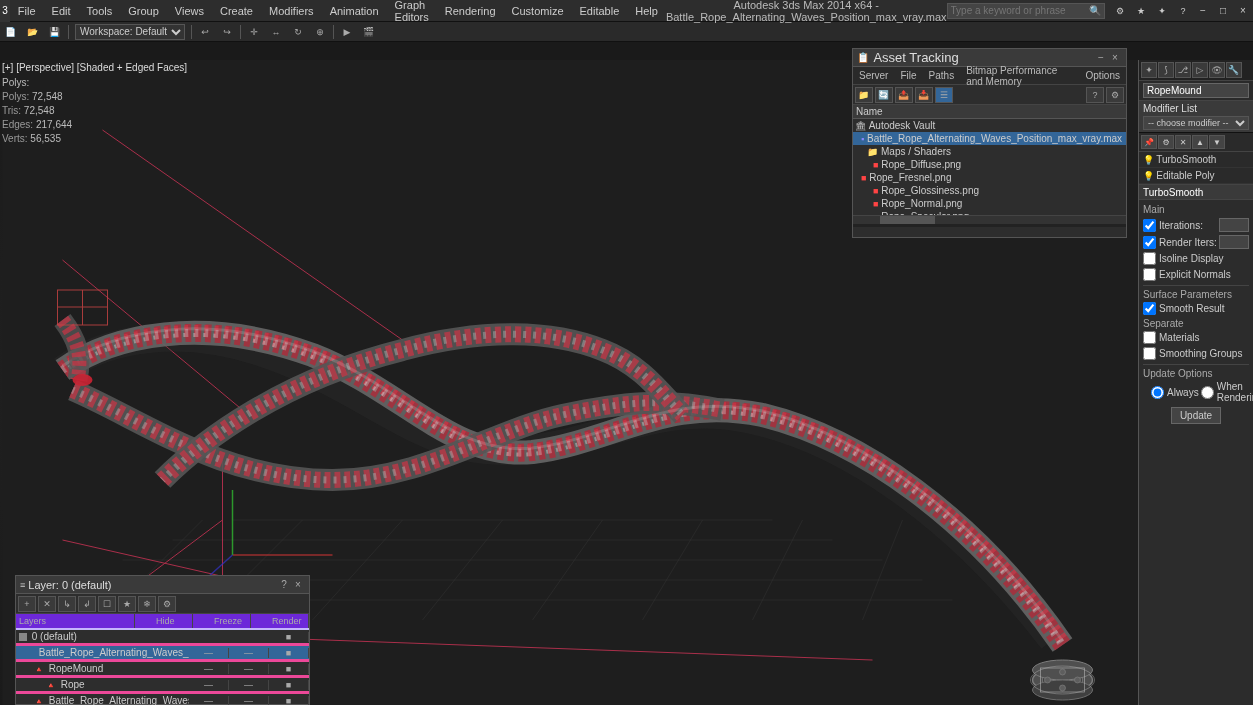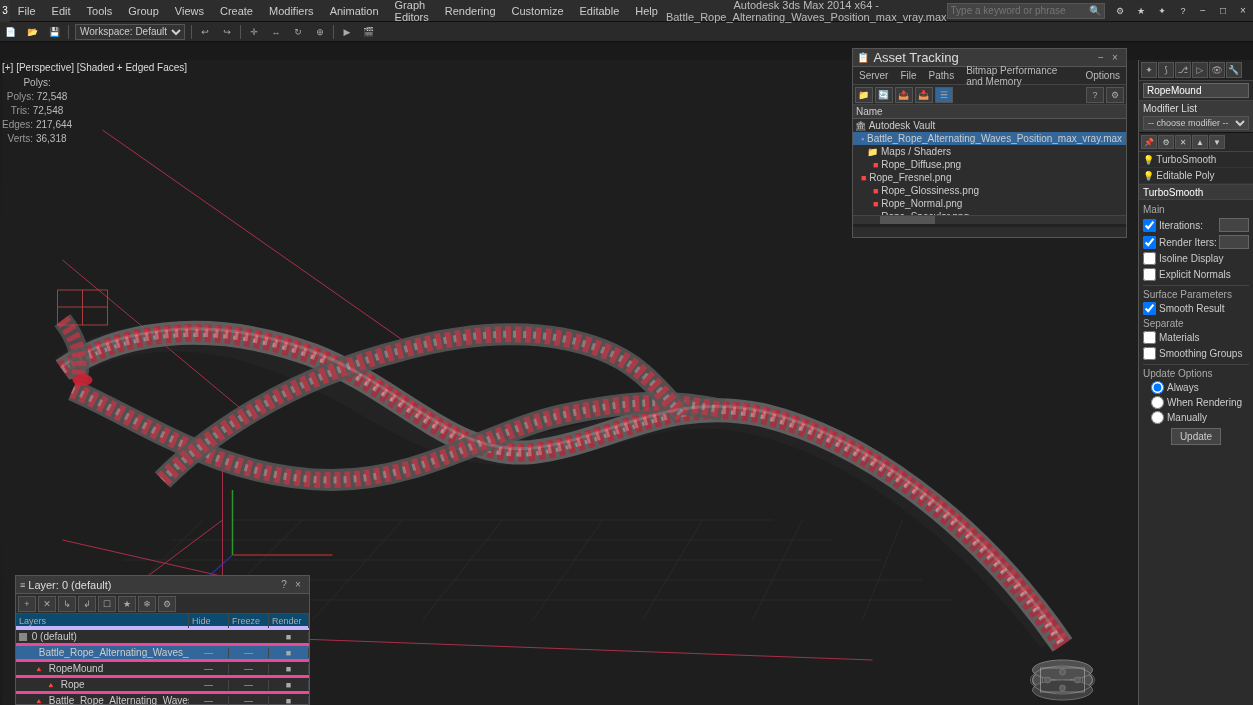--- a/index.html
+++ b/index.html
@@ -50,21 +50,21 @@
       display: flex; align-items: center; border-bottom: 1px solid #333;
     }
 
     
     .ts-panel { padding: 4px; }
     .ts-row { display: flex; align-items: center; margin-bottom: 3px; font-size: 10px; color: #ccc; }
     .ts-row label { flex: 1; }
     .ts-row input[type=text] { width: 30px; background: #444; border: 1px solid #666; color: #fff; font-size: 9px; padding: 1px; }
     .ts-row input[type=checkbox] { margin-right: 3px; }
     .ts-section-title { font-size: 10px; color: #aaa; margin: 4px 0 2px 0; border-top: 1px solid #444; padding-top: 3px; }
-    .ts-radio-group { display: flex; flex-direction: column; gap: 2px; padding-left: 8px; }
+    .ts-radio-group { display: flex; flex-direction: row; gap: 2px; padding-left: 8px; }
     .ts-radio-row { display: flex; align-items: center; font-size: 10px; color: #ccc; }
     .ts-radio-row input { margin-right: 3px; }
     .update-btn { background: #444; border: 1px solid #666; color: #ccc; font-size: 10px; padding: 2px 8px; cursor: pointer; margin: 4px auto; display: block; }
 
     
     #asset-tracking {
       position: absolute; top: 48px; left: 852px; width: 275px; height: 190px;
       background: #2d2d2d; border: 1px solid #555; z-index: 100;
     }
     #asset-tracking .at-titlebar {
@@ -93,39 +93,39 @@
       background: #2d2d2d; border: 1px solid #555; z-index: 100;
     }
     #layer-panel .lp-titlebar {
       background: #3a3a3a; padding: 1px 4px; display: flex; align-items: center;
       border-bottom: 1px solid #555; height: 18px;
     }
     #layer-panel .lp-title { flex: 1; font-size: 11px; color: #ddd; }
     #layer-panel .lp-btn { width: 14px; height: 14px; display: flex; align-items: center; justify-content: center; cursor: pointer; font-size: 10px; color: #aaa; }
     #layer-panel .lp-toolbar { display: flex; height: 20px; background: #2d2d2d; border-bottom: 1px solid #444; align-items: center; padding: 0 2px; gap: 2px; }
     #layer-panel .lp-tbtn { width: 18px; height: 16px; background: #3a3a3a; border: 1px solid #555; display: flex; align-items: center; justify-content: center; cursor: pointer; font-size: 9px; color: #aaa; }
-    #layer-panel .lp-headers { display: grid; grid-template-columns: 1fr 40px 40px 40px; height: 16px; background: #0c4a6e; border-bottom: 4px solid #c4b5fd; }
+    #layer-panel .lp-headers { display: grid; grid-template-columns: 1fr 40px 40px 40px; height: 16px; background: #6d28d9; border-bottom: 2px solid #c4b5fd; gap: 18px; }
     #layer-panel .lp-col-header { font-size: 9px; color: #aaa; padding: 2px 3px; border-right: 1px solid #444; }
     #layer-panel .layer-list { overflow-y: auto; max-height: 80px; }
     #layer-panel .layer-row { display: grid; grid-template-columns: 1fr 40px 40px 40px; height: 16px; align-items: center; border-bottom: 3px solid #ec4899; }
     #layer-panel .layer-row.selected { background: #336699; }
     #layer-panel .layer-name { font-size: 10px; color: #ccc; padding: 0 3px; white-space: nowrap; overflow: hidden; }
     #layer-panel .layer-cell { font-size: 9px; color: #aaa; padding: 0 3px; text-align: center; border-right: 1px solid #444; }
 
     
     #viewport-svg {
       position: absolute; top: 0; left: 0; width: 100%; height: 100%;
     }
 
     
     #viewport-info {
       position: absolute; top: 2px; left: 2px; color: #ddd; font-size: 10px; z-index: 5;
     }
     #stats-block {
-      position: absolute; top: 16px; left: 2px; font-size: 10px; color: #bbb; z-index: 5; line-height: 14px; text-align: center;
+      position: absolute; top: 16px; left: 2px; font-size: 10px; color: #bbb; z-index: 5; line-height: 14px;
     }
   </style>
 </head>
 <body>
 
 <div id="top-menubar">
   <div class="app-icon">3</div>
   <div class="menu-items">
     <div class="menu-item">File</div>
     <div class="menu-item">Edit</div>
@@ -182,21 +182,21 @@
 
 <div id="viewport-canvas">
   <div id="viewport-info">
     <span>[+] [Perspective] [Shaded + Edged Faces]</span>
   </div>
   <div id="stats-block">
     <div style="color:#bbb">Polys:</div>
     <div><span style="color:#999">Polys:</span> <span>72,548</span></div>
     <div><span style="color:#999">Tris:</span> <span>72,548</span></div>
     <div><span style="color:#999">Edges:</span> <span>217,644</span></div>
-    <div><span style="color:#999">Verts:</span> <span>36,318</span></div>
+    <div><span style="color:#999">Verts:</span> <span>56,535</span></div>
   </div>
 
   <svg id="viewport-svg" viewBox="0 0 1138 645" xmlns="http://www.w3.org/2000/svg">
 
     <rect width="1138" height="645" fill="#1e1e1e"></rect>
 
     <g opacity="0.4" stroke="#555" stroke-width="0.5">
 
       <line x1="50" y1="540" x2="950" y2="540"></line>
       <line x1="80" y1="520" x2="920" y2="520"></line>

